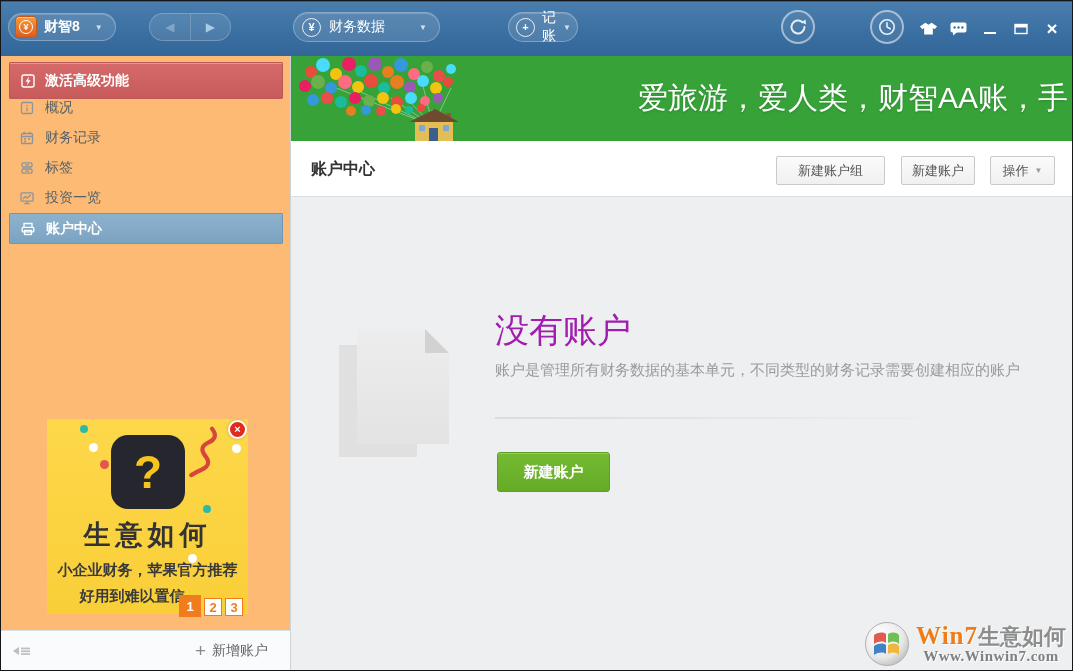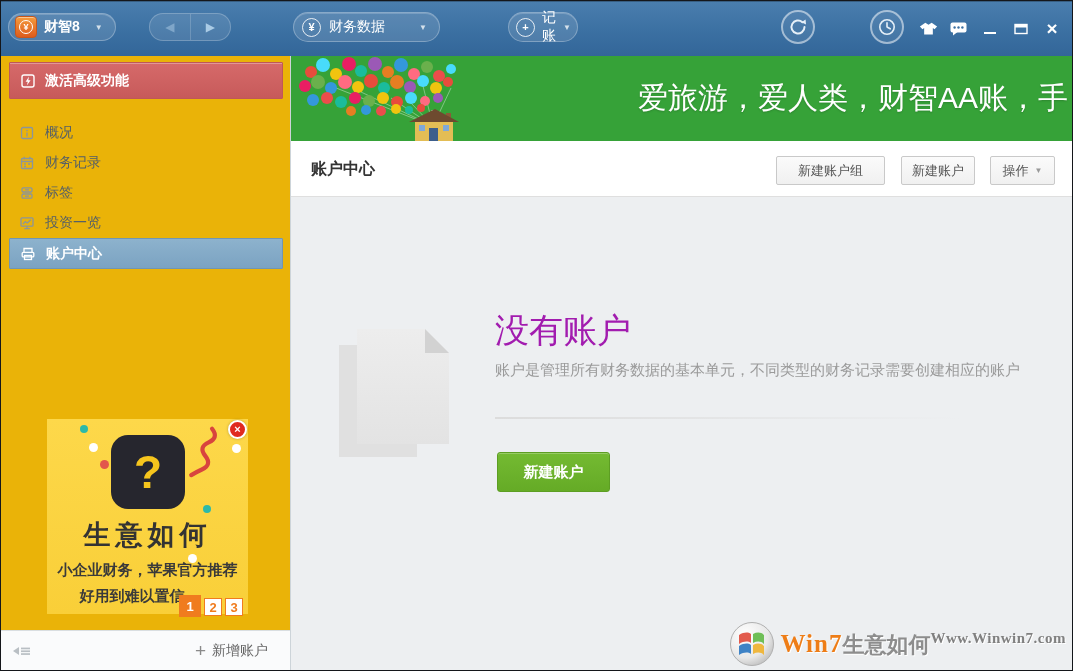--- a/index.html
+++ b/index.html
@@ -41,26 +41,26 @@
     display:flex; align-items:center; justify-content:center; }
   .round-btn.refresh { left:780px; }
   .round-btn.clock { left:869px; }
 
   .win-icons { position:absolute; right:10px; top:0; height:55px; display:flex; align-items:center; gap:11px; }
   .win-ico { width:20px; height:18px; display:flex; align-items:center; justify-content:center; }
   .min-bar { width:12px; height:2px; background:#fff; margin-top:8px; }
   .close-x { color:#fff; font-size:19px; font-weight:bold; line-height:1; }
 
   
-  .sidebar { position:absolute; left:0; top:55px; width:290px; bottom:0; background:#eab308; border-right:1px solid #cdd4d9; }
+  .sidebar { position:absolute; left:0; top:55px; width:290px; bottom:0; background:#fdba74; border-right:1px solid #cdd4d9; }
   .activate-btn { position:absolute; left:8px; right:7px; top:6px; height:37px;
     background:linear-gradient(180deg,#d66a6a,#c75a5a); border:1px solid #bf5858; border-radius:1px;
     box-shadow:inset 0 1px 0 rgba(255,255,255,.3); color:#fff; font-weight:bold; font-size:14px;
     display:flex; align-items:center; gap:9px; padding-left:10px; }
-  .menu { position:absolute; left:8px; right:7px; top:62px; }
+  .menu { position:absolute; left:8px; right:7px; top:37px; }
   .item { height:30px; display:flex; align-items:center; gap:10px; padding-left:10px; color:#566066; font-size:14px; }
   .item svg { color:#8b959c; }
   .item.selected { height:31px; background:linear-gradient(180deg,#8db2cd,#7ba3c2); border:1px solid #7096b4;
     color:#fff; font-weight:bold; border-radius:1px; }
   .item.selected svg { color:#fff; }
 
   
   .ad { position:absolute; left:46px; top:363px; width:201px; height:195px; background:linear-gradient(180deg,#fdd84a,#f9cf38); }
   .dot { position:absolute; border-radius:50%; }
   .d1 { left:33px; top:6px;  width:8px; height:8px; background:#2cb9a9; }
@@ -115,21 +115,21 @@
   .empty-title { position:absolute; left:204px; top:110px; font-size:34px; color:#a21caf; }
   .empty-desc { position:absolute; left:204px; top:163px; font-size:15px; color:#9a9a9a; }
   .empty-divider { position:absolute; left:204px; top:219px; width:465px; height:2px;
     background:linear-gradient(to right,#dcdcdc, rgba(237,239,241,0)); }
   .cta { position:absolute; left:206px; top:254px; width:113px; height:40px;
     background:linear-gradient(180deg,#74ba32,#65ab26); border:1px solid #5d9e23; border-radius:3px;
     box-shadow:inset 0 1px 0 rgba(255,255,255,.25); color:#fff; font-size:15px; font-weight:bold;
     display:flex; align-items:center; justify-content:center; }
 
   .watermark { position:absolute; right:6px; bottom:3px; display:flex; align-items:center; gap:6px; }
-  .wm-text { display:flex; flex-direction:row; line-height:1.05; }
+  .wm-text { display:flex; flex-direction:column; line-height:1.05; }
   .wm-line1 { display:flex; align-items:baseline; }
   .wm-brand { font-family:"Liberation Serif","DejaVu Serif",serif; font-weight:bold; font-size:25px; color:#ee7d17;
     text-shadow:1px 1px 0 #fff; letter-spacing:1px; }
   .wm-suffix { font-weight:bold; font-size:22px; color:#8d8d8d; text-shadow:1px 1px 0 #fff; }
   .wm-url { font-family:"Liberation Serif","DejaVu Serif",serif; font-weight:bold; font-size:15px; color:#808080;
     text-shadow:1px 1px 0 #fff; letter-spacing:.5px; text-align:center; }
 </style>
 </head>
 <body>
 

